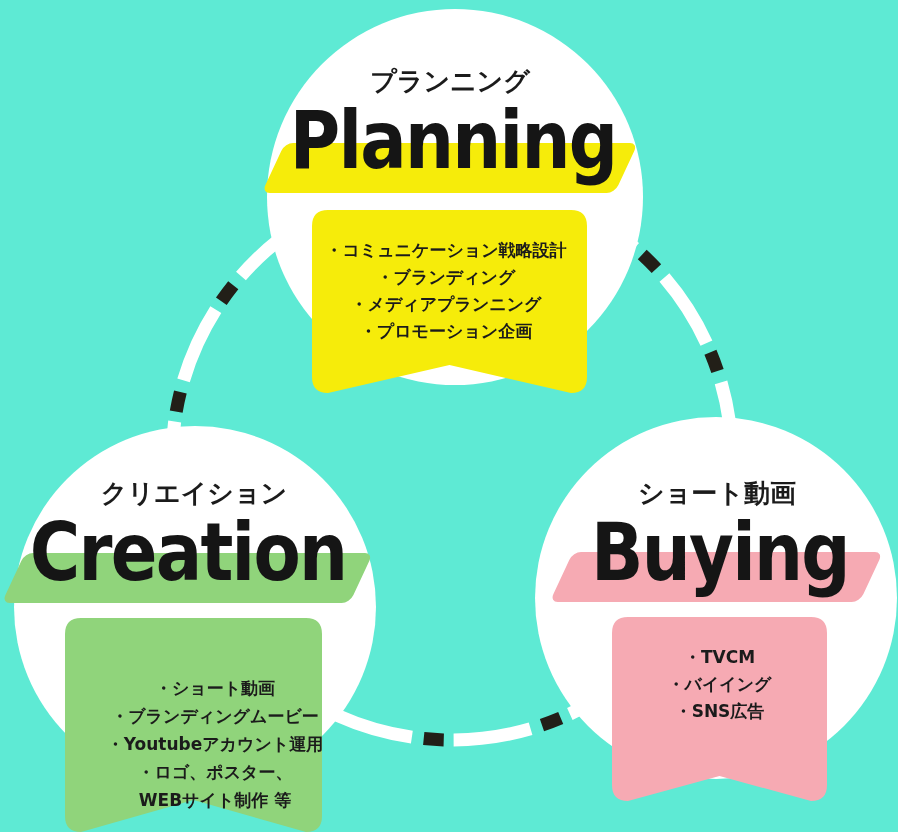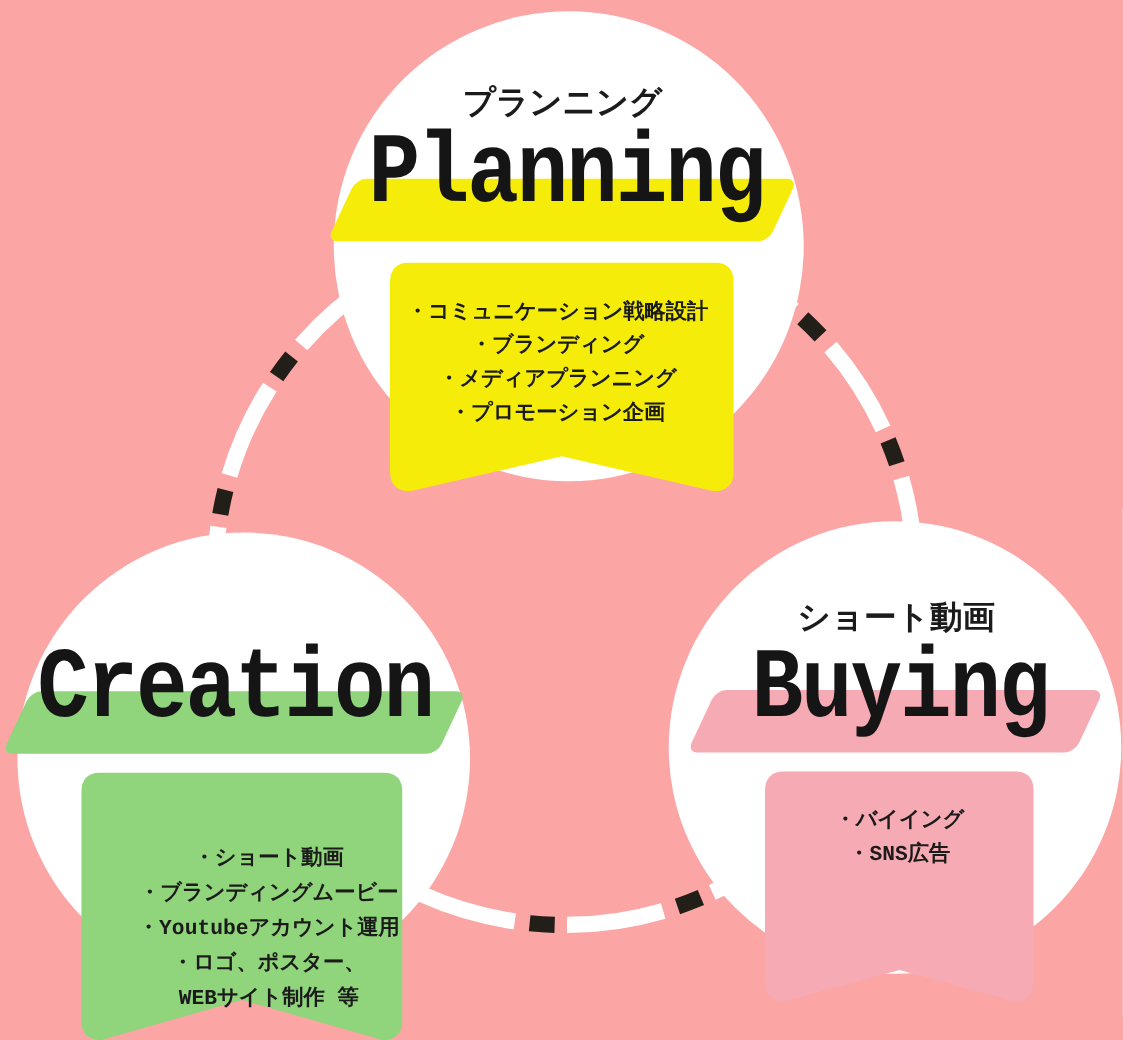--- a/index.html
+++ b/index.html
@@ -49,36 +49,37 @@
     font-size:17px; font-weight:700; color:#1B1B1B;
   }
   .rlist div { white-space:nowrap; }
   .rlist-planning { left:312px; top:237px; width:268px; line-height:27px;text-align:center; }
   .rlist-creation { left:65px;  top:674px; width:300px; line-height:28px; }
   .rlist-buying   { left:612px; top:644px; width:215px; line-height:27px; }
 </style>
 </head>
 <body>
 
-<div class="canvas" style="background: #fca5a5; font-family: Liberation Mono, monospace;">
+<div class="canvas" style="background: #5eead4;">
 
   <svg class="ring-svg" width="898" height="832" viewBox="0 0 898 832">
     <circle cx="452" cy="460" r="280" fill="none" stroke-width="13" stroke-dasharray="78 42" stroke="#FFFFFF"></circle>
     <circle cx="452" cy="460" r="280" fill="none" stroke-width="13" stroke-dasharray="20 100" stroke-dashoffset="32" stroke="#221F18"></circle>
   </svg>
 
   <div class="circle circle-planning" style="background: rgb(255, 255, 255);"></div>
   <div class="circle circle-creation" style="background: rgb(255, 255, 255);"></div>
   <div class="circle circle-buying" style="background: rgb(255, 255, 255);"></div>
 
   <div class="accent accent-planning" style="background: rgb(246, 236, 10);"></div>
   <div class="accent accent-creation" style="background: rgb(144, 212, 123);"></div>
   <div class="accent accent-buying" style="background: rgb(246, 170, 179);"></div>
 
   <div class="kana kana-planning">プランニング</div>
+  <div class="kana kana-creation">クリエイション</div>
   <div class="kana kana-buying">ショート動画</div>
 
   <div class="big-title title-planning">Planning</div>
   <div class="big-title title-creation">Creation</div>
   <div class="big-title title-buying">Buying</div>
 
   <svg class="ribbon-svg ribbon-planning" width="275" height="183" viewBox="0 0 275 183">
     <path d="M16 0 L259 0 Q275 0 275 16 L275 167 Q275 183 259 183 L137.5 155 L16 183 Q0 183 0 167 L0 16 Q0 0 16 0 Z" fill="#F6EC0A"></path>
   </svg>
   <svg class="ribbon-svg ribbon-creation" width="257" height="214" viewBox="0 0 257 214">
@@ -95,17 +96,18 @@
     <div>・プロモーション企画</div>
   </div>
   <div class="rlist rlist-creation">
     <div>・ショート動画</div>
     <div>・ブランディングムービー</div>
     <div>・Youtubeアカウント運用</div>
     <div>・ロゴ、ポスター、</div>
     <div>WEBサイト制作 等</div>
   </div>
   <div class="rlist rlist-buying">
+    <div>・TVCM</div>
     <div>・バイイング</div>
     <div>・SNS広告</div>
   </div>
 
 </div>
 
 </body></html>

